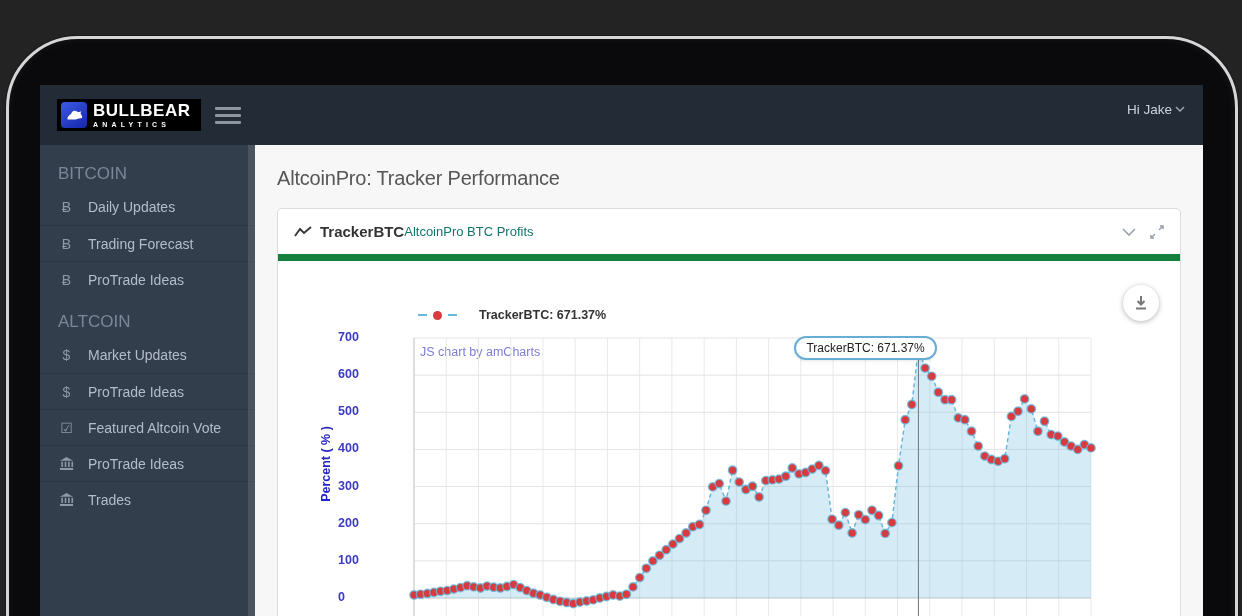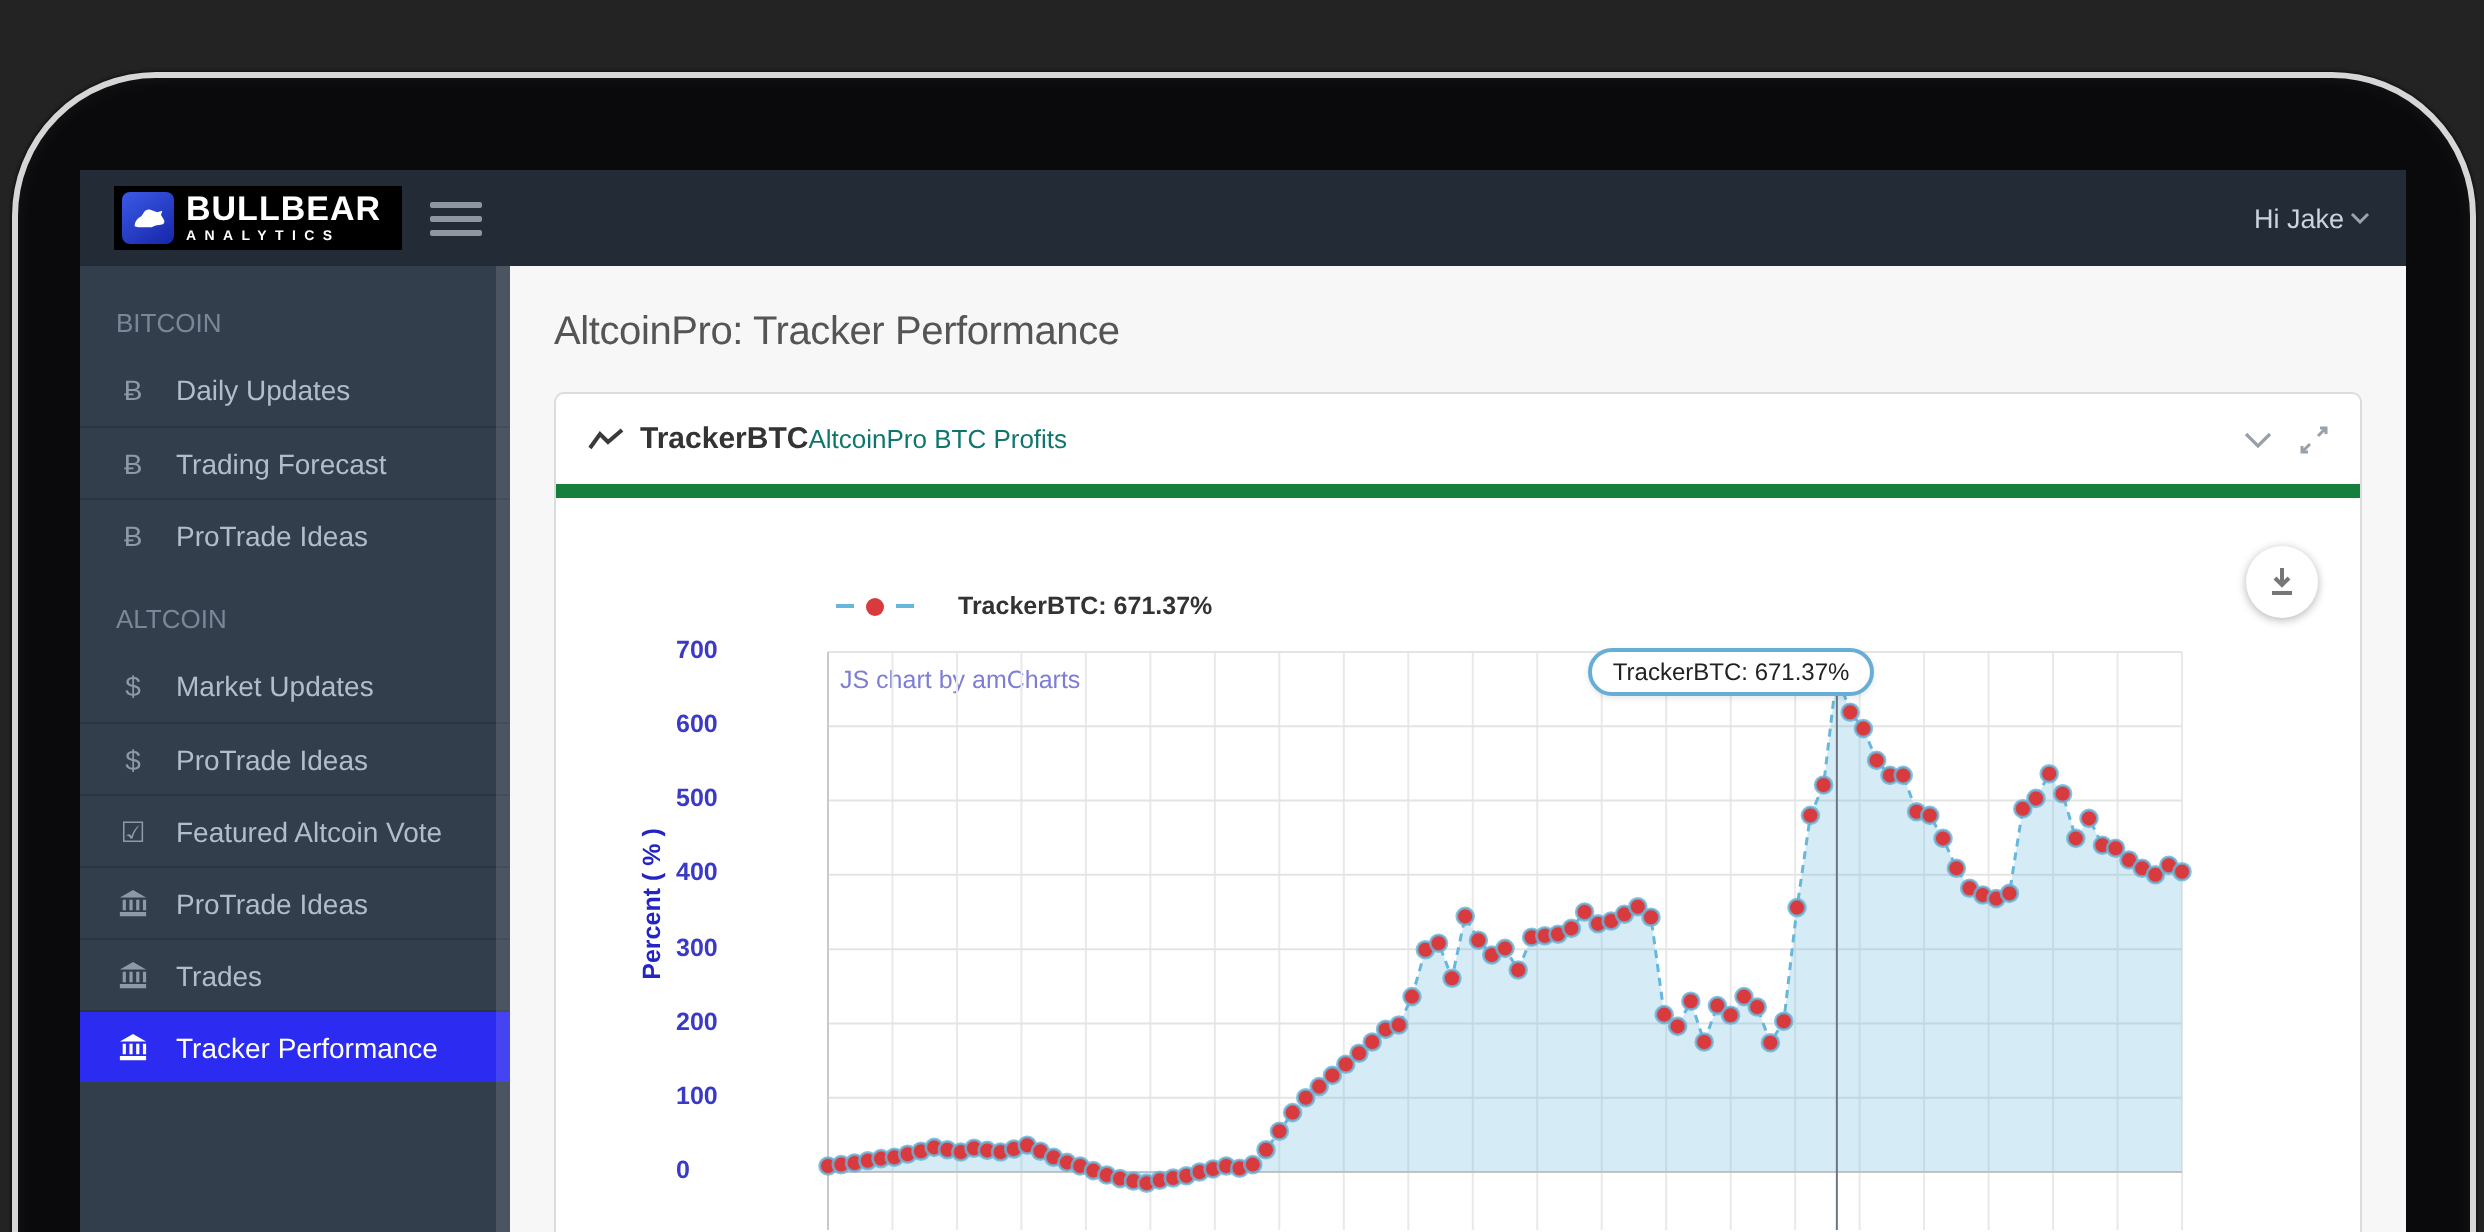--- a/index.html
+++ b/index.html
@@ -7,41 +7,41 @@
     font-family:"Liberation Sans", sans-serif; }
 
   
   .tablet { position:absolute; left:6px; top:36px; width:1232px; height:700px;
     background:#0a0a0d; border:3px solid #d6d6d6; border-radius:72px 72px 0 0;
     box-shadow: inset 0 0 10px rgba(255,255,255,0.06), 0 0 2px #000; }
   .screen { position:absolute; left:31px; top:46px; width:1163px; height:560px;
     background:#ffffff; overflow:hidden; }
 
   
-  .topbar { height:48px; background:#222b36; display:flex; align-items:center; position:relative; }
+  .topbar { height:60px; background:#222b36; display:flex; align-items:center; position:relative; }
   .brand { margin-left:17px; height:32px; background:#000; display:flex; align-items:center;
     padding:0 10px 0 4px; cursor:pointer; }
   .brand-ic { width:26px; height:26px; border-radius:4px; margin-right:6px;
     background:linear-gradient(145deg,#3b5ae8,#1626a8); display:flex; align-items:center; justify-content:center; }
   .brand-txt { display:flex; flex-direction:column; line-height:1; }
   .brand-l1 { color:#fff; font-weight:bold; font-size:17px; letter-spacing:0.5px; }
   .brand-l2 { color:#fff; font-size:7px; letter-spacing:4.2px; margin-top:2px; font-weight:bold; }
   .menu-toggle { margin-left:14px; width:26px; height:20px; display:flex; flex-direction:column;
     justify-content:center; gap:4px; cursor:pointer; }
   .menu-toggle span { display:block; height:3px; background:#8d97a4; border-radius:1px; }
   .user-menu { position:absolute; right:18px; top:0; height:48px; display:flex; align-items:center;
     gap:3px; color:#ccd3dc; font-size:13.5px; cursor:pointer; }
 
   
   .content { display:flex; height:512px; }
   .sidebar { width:215px; background:#333e4d; position:relative; flex:none; }
   .side-scroll { position:absolute; right:0; top:0; bottom:0; width:7px;
     background:rgba(255,255,255,0.12); }
   .side-nav { padding-top:4px; }
-  .nav-section { padding:16px 0 6px 18px; font-size:13px; color:#7b8698; line-height:18px; }
+  .nav-section { padding:16px 0 6px 18px; font-size:17px; color:#7b8698; line-height:18px; }
   .nav-item { height:36px; display:flex; align-items:center; padding-left:18px; cursor:pointer;
     color:#b3bdca; font-size:14px; }
   .nav-item + .nav-item { border-top:1px solid #2b3542; }
   .nav-item.active { background:#2b2bf2; color:#fff; }
   .nav-icon { width:17px; margin-right:13px; color:#8e99a8; display:flex; justify-content:center; }
   .nav-item.active .nav-icon { color:#fff; }
   .txt-ic { font-size:14px; line-height:1; }
 
   .main { flex:1; background:#f7f7f8; padding:22px; overflow:hidden; }
   .page-title { font-size:20px; font-weight:400; color:#555; margin-bottom:18px; letter-spacing:-0.2px; }
@@ -159,28 +159,20 @@
               </span>
               <span class="nav-label">ProTrade Ideas</span>
             </div>
             <div class="nav-item">
               <span class="nav-icon">
                 <svg width="15" height="15" viewBox="0 0 16 16">
                   <path d="M8 1 L15 5 H1 Z M2.5 6.2h1.7v5.6H2.5z M6.1 6.2h1.7v5.6H6.1z M9.7 6.2h1.7v5.6H9.7z M13.3 6.2H15v5.6h-1.7z M1 12.8h14V15H1z" fill="currentColor"></path>
                 </svg>
               </span>
               <span class="nav-label">Trades</span>
-            </div>
-            <div class="nav-item active">
-              <span class="nav-icon">
-                <svg width="15" height="15" viewBox="0 0 16 16">
-                  <path d="M8 1 L15 5 H1 Z M2.5 6.2h1.7v5.6H2.5z M6.1 6.2h1.7v5.6H6.1z M9.7 6.2h1.7v5.6H9.7z M13.3 6.2H15v5.6h-1.7z M1 12.8h14V15H1z" fill="currentColor"></path>
-                </svg>
-              </span>
-              <span class="nav-label">Tracker Performance</span>
             </div>
           </nav>
         <div class="side-scroll"></div>
       </div>
 
       <div class="main">
         <h1 class="page-title">AltcoinPro: Tracker Performance</h1>
 
         <div class="panel">
           <div class="panel-header">

